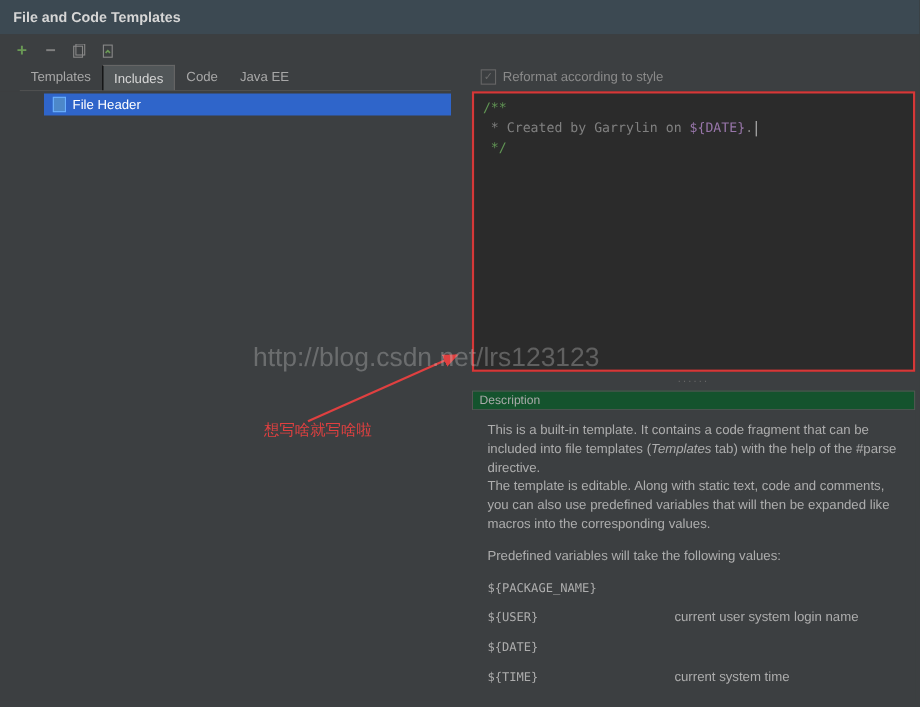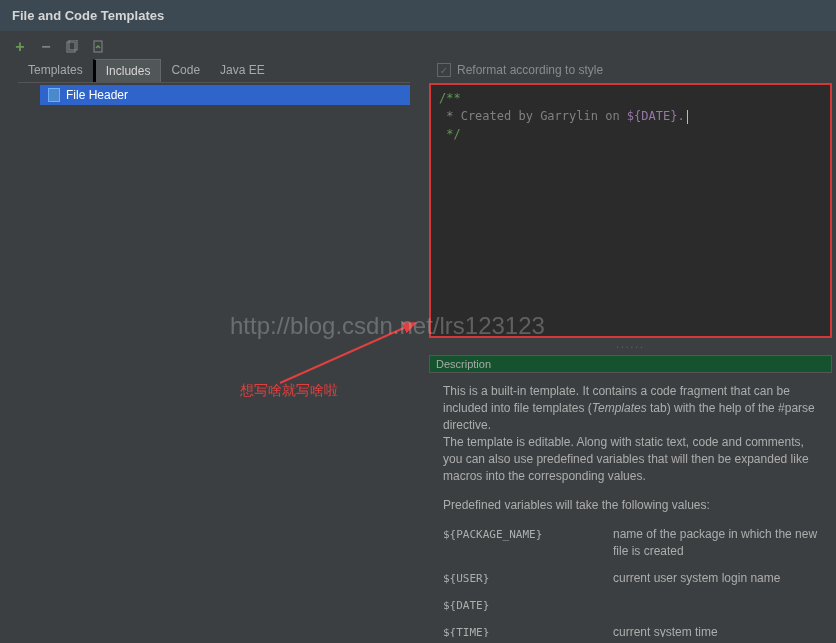--- a/index.html
+++ b/index.html
@@ -60,21 +60,21 @@
     .tab {
       padding: 4px 10px;
       color: #a8a8a8;
       cursor: pointer;
       font-size: 12px;
     }
     .tab.active {
       background: #515658;
       color: #d6d6d6;
       border-top: 1px solid #666;
-      border-left: 3px solid #000000;
+      border-left: 1px solid #000000;
       border-right: 1px solid #666;
     }
     .tree {
       flex: 1;
       background: #3c3f41;
       padding-top: 2px;
       padding-left: 40px;
     }
     .tree-item {
       background: #2f65ca;
@@ -262,21 +262,20 @@
     <div class="desc-header">Description</div>
     <div class="desc-body">
       <p>
         <span>This is a built-in template. It contains a code fragment that can be included into file templates (</span><em>Templates</em><span> tab) with the help of the </span><b>#parse</b><span> directive.</span>
       </p>
       <p>The template is editable. Along with static text, code and comments, you can also use predefined variables that will then be expanded like macros into the corresponding values.</p>
       <p style="margin-top:12px">Predefined variables will take the following values:</p>
       <div class="var-table">
         <div class="var-row">
           <div class="var-name">${PACKAGE_NAME}</div>
-          <div class="var-desc">name of the package in which the new file is created</div>
         </div>
         <div class="var-row">
           <div class="var-name">${USER}</div>
           <div class="var-desc">current user system login name</div>
         </div>
         <div class="var-row">
           <div class="var-name">${DATE}</div>
         </div>
         <div class="var-row">
           <div class="var-name">${TIME}</div>

